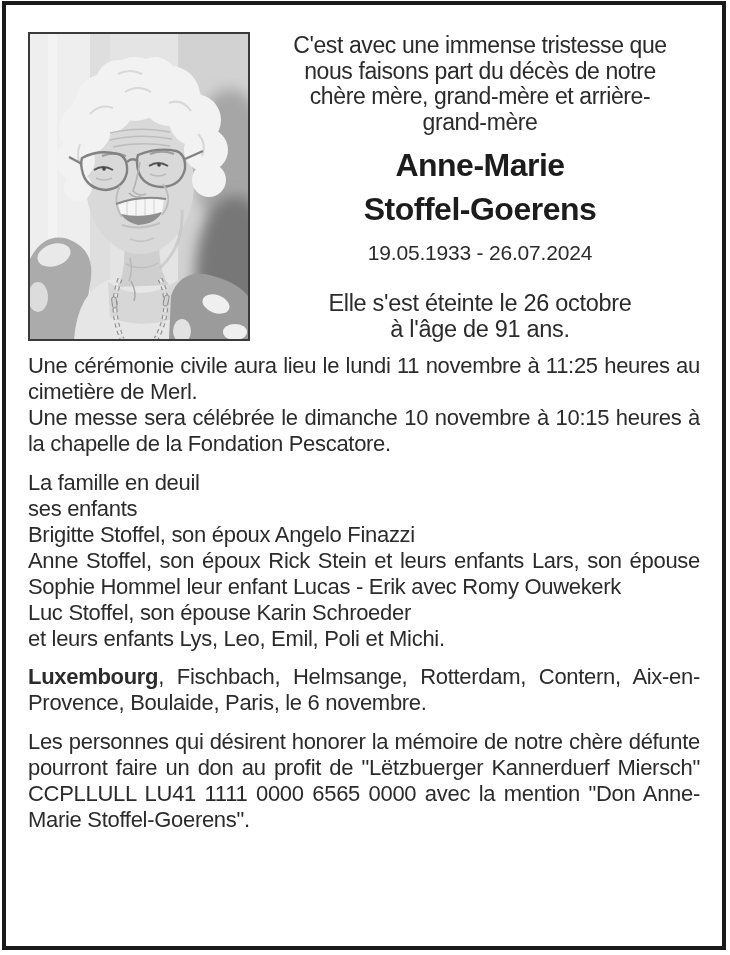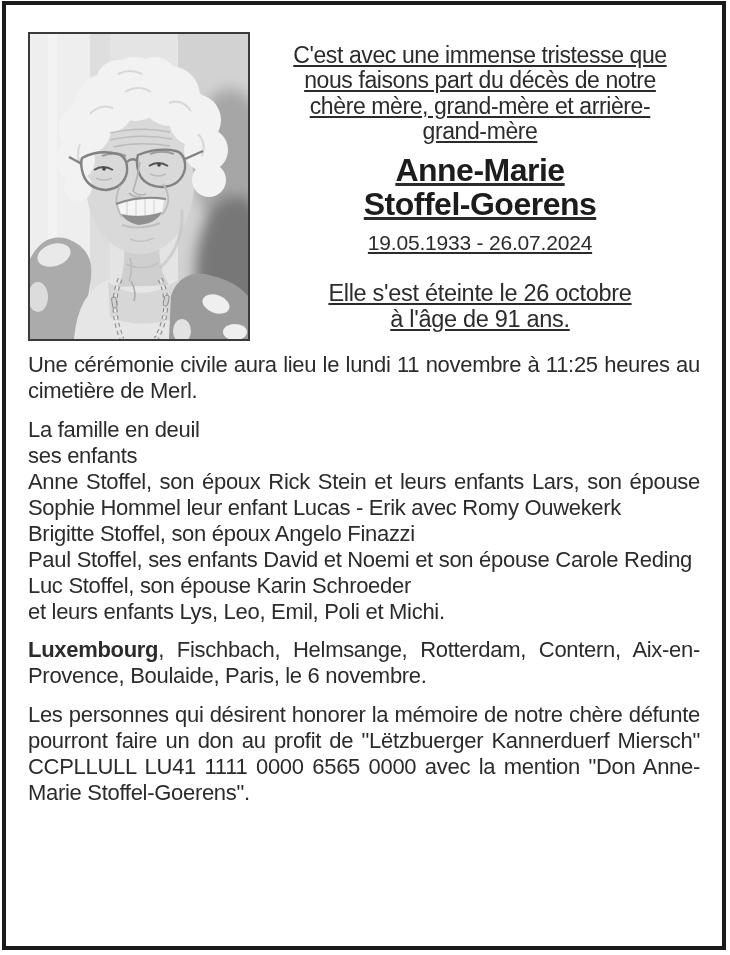--- a/index.html
+++ b/index.html
@@ -12,36 +12,36 @@
   }
   .notice {
     position: absolute;
     left: 2px; top: 1px;
     width: 724px; height: 949px;
     border: 4px solid var(--frame, #1a1a1a);
     background: var(--background, #ffffff);
     color: var(--text, #2b2b2b);
     padding: 27px 22px 0 22px;
   }
-  .top-row { display: flex; align-items: center; text-decoration: underline; }
+  .top-row { display: flex; align-items: flex-start; }
   .photo-frame {
     flex: none;
     width: 222px; height: 309px;
     border: 2px solid var(--photo_border, #3a3a3a);
     background: #e4e4e4;
   }
   .photo-frame svg { display: block; width: 218px; height: 305px; }
   .header-text { flex: 1; text-align: center; padding-left: 10px; padding-top: 1px; }
   .intro {
     font-size: 23px; line-height: 25.5px;
     letter-spacing: -0.4px;
     white-space: pre-line;
   }
   .name {
-    font-size: 32px; font-weight: bold; line-height: 34px;
+    font-size: 32px; font-weight: bold; line-height: 44px;
     letter-spacing: -0.5px;
     margin-top: 8px;
     color: var(--heading, #1c1c1c);
     white-space: pre-line;
   }
   .dates { font-size: 21px; line-height: 24px; margin-top: 10px; font-weight: 500; letter-spacing: -0.2px; }
   .spouse { font-size: 21.5px; line-height: 24px; letter-spacing: -0.3px; }
   .passing {
     font-size: 23.5px; line-height: 26px;
     margin-top: 25px; letter-spacing: -0.3px;
@@ -190,27 +190,27 @@
 Stoffel-Goerens</div>
       <div class="dates">19.05.1933 - 26.07.2024</div>
       <div class="passing">Elle s'est éteinte le 26 octobre
 à l'âge de 91 ans.</div>
     </div>
 
   </div>
 
   <div class="body-text">
     <div class="jtext">Une cérémonie civile aura lieu le lundi 11 novembre à 11:25 heures au cimetière de Merl.</div>
+    <div class="jtext">Une messe sera célébrée le dimanche 10 novembre à 10:15 heures à la chapelle de la Fondation Pescatore.</div>
 
     <div class="family-block">
       <div>La famille en deuil</div>
       <div>ses enfants</div>
+      <div>Brigitte Stoffel, son époux Angelo Finazzi</div>
       <div>Anne Stoffel, son époux Rick Stein et leurs enfants Lars, son épouse Sophie Hommel leur enfant Lucas - Erik avec Romy Ouwekerk</div>
-      <div>Brigitte Stoffel, son époux Angelo Finazzi</div>
-      <div>Paul Stoffel, ses enfants David et Noemi et son épouse Carole Reding</div>
       <div>Luc Stoffel, son épouse Karin Schroeder</div>
       <div>et leurs enfants Lys, Leo, Emil, Poli et Michi.</div>
     </div>
 
     <div class="places-line jtext"><span class="bold">Luxembourg</span><span>, Fischbach, Helmsange, Rotterdam, Contern, Aix-en-Provence, Boulaide, Paris, le 6 novembre.</span></div>
 
     <div class="donation jtext">Les personnes qui désirent honorer la mémoire de notre chère défunte pourront faire un don au profit de "Lëtzbuerger Kannerduerf Miersch" CCPLLULL LU41 1111 0000 6565 0000 avec la mention "Don Anne-Marie Stoffel-Goerens".</div>
   </div>
 
 </div>

